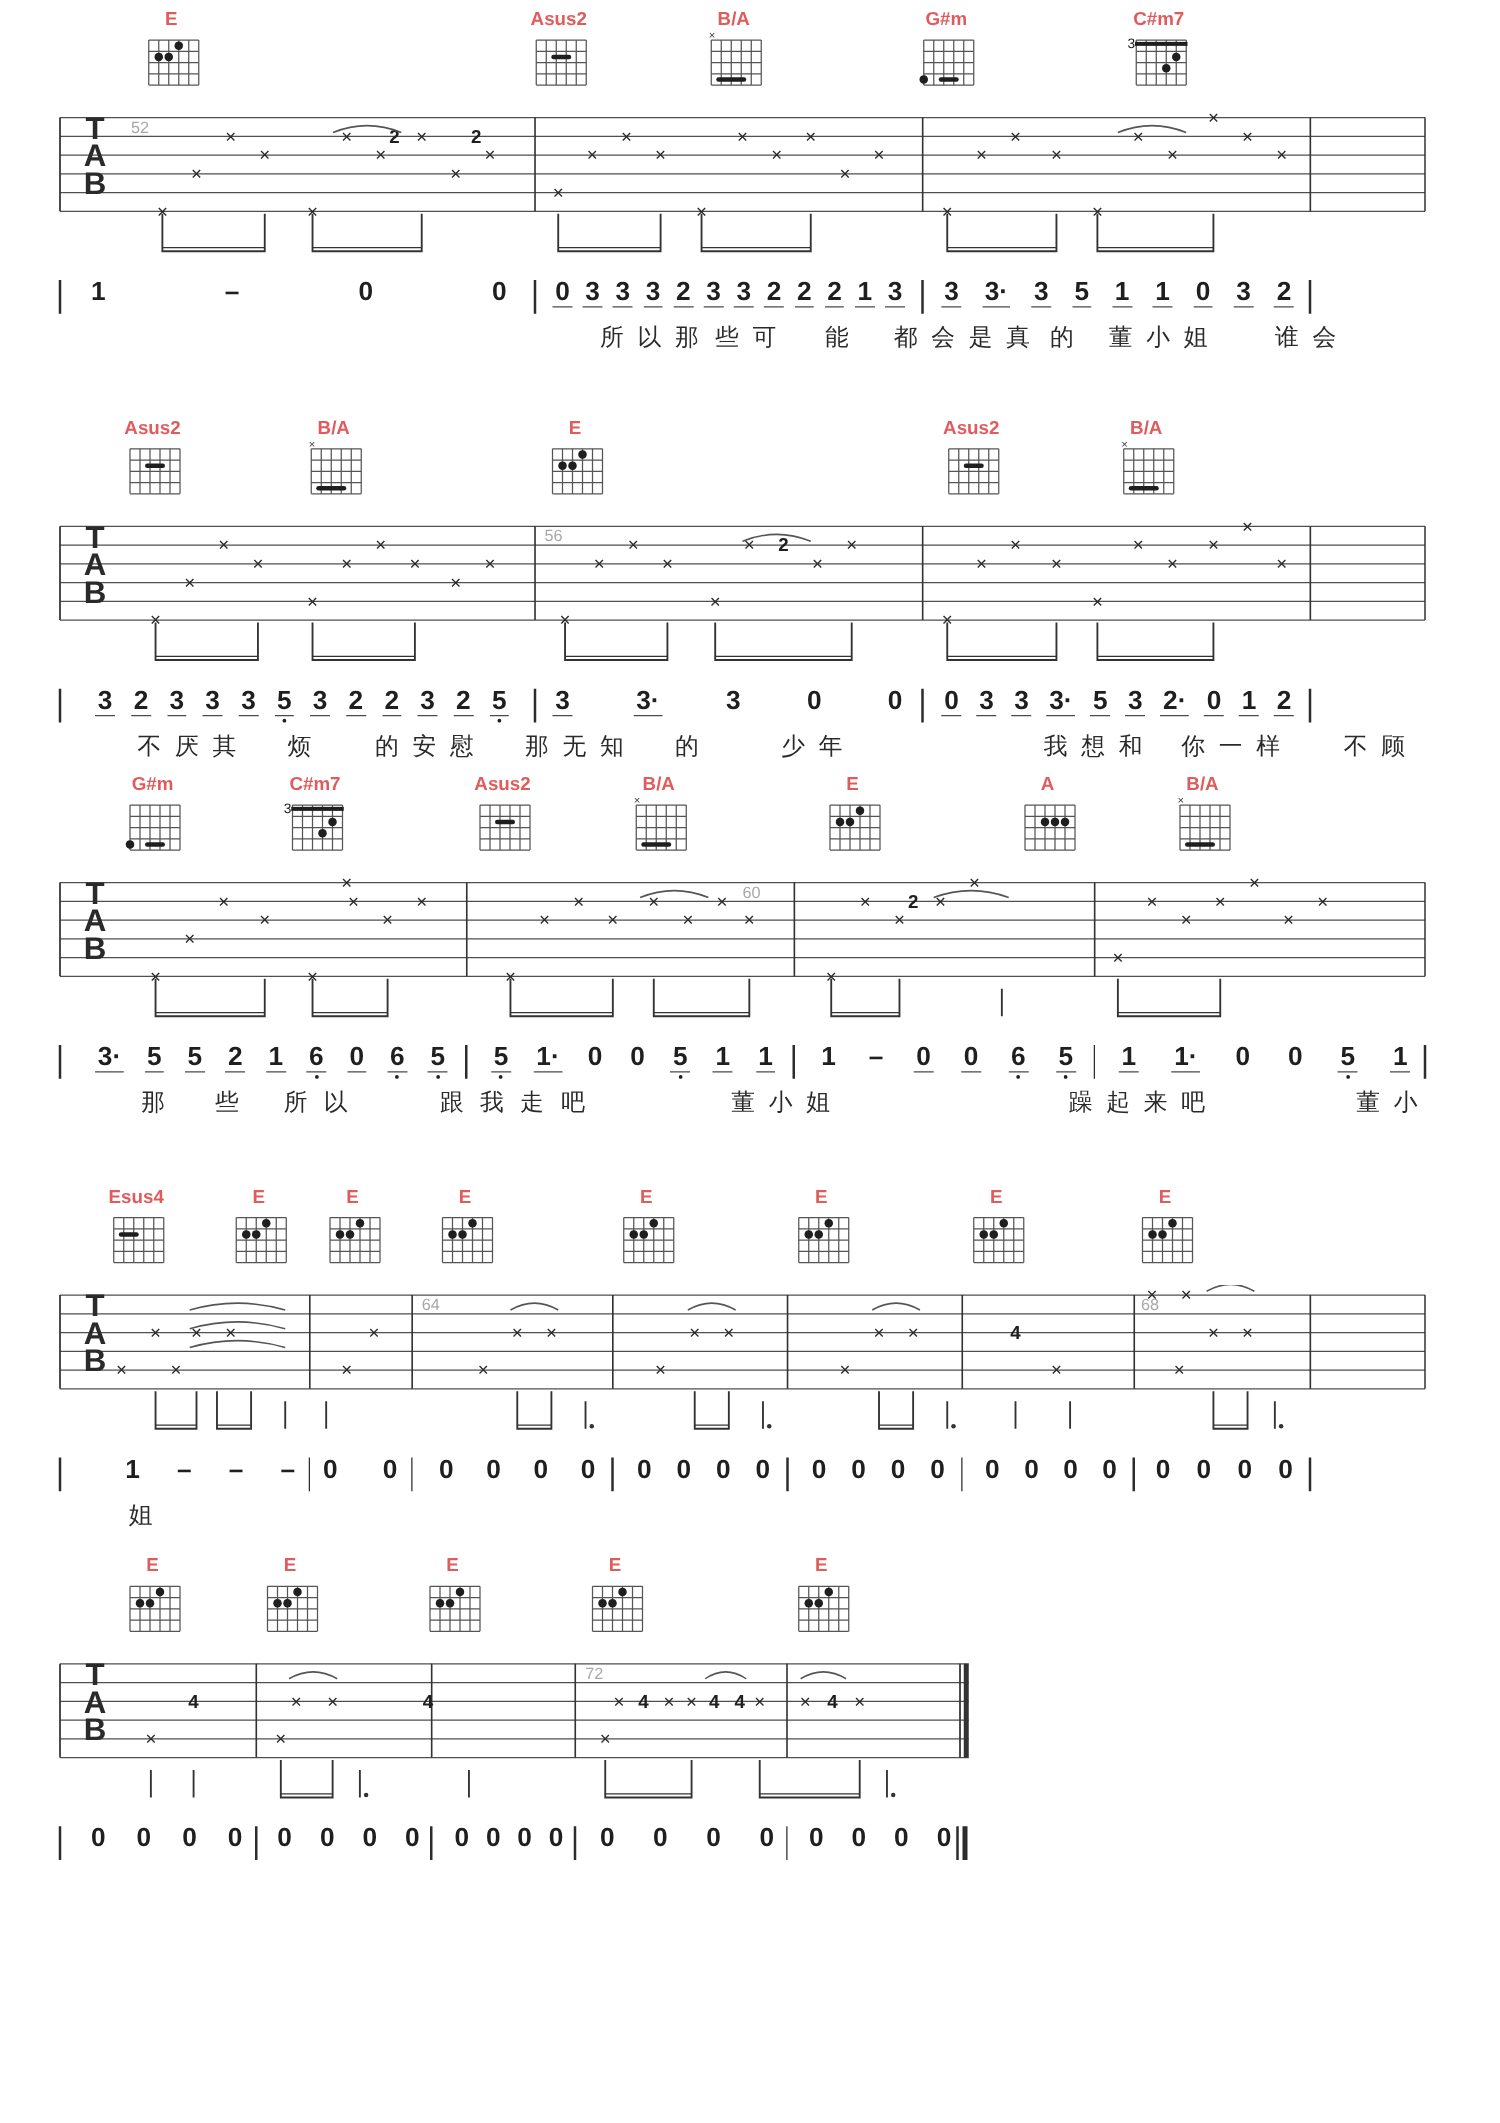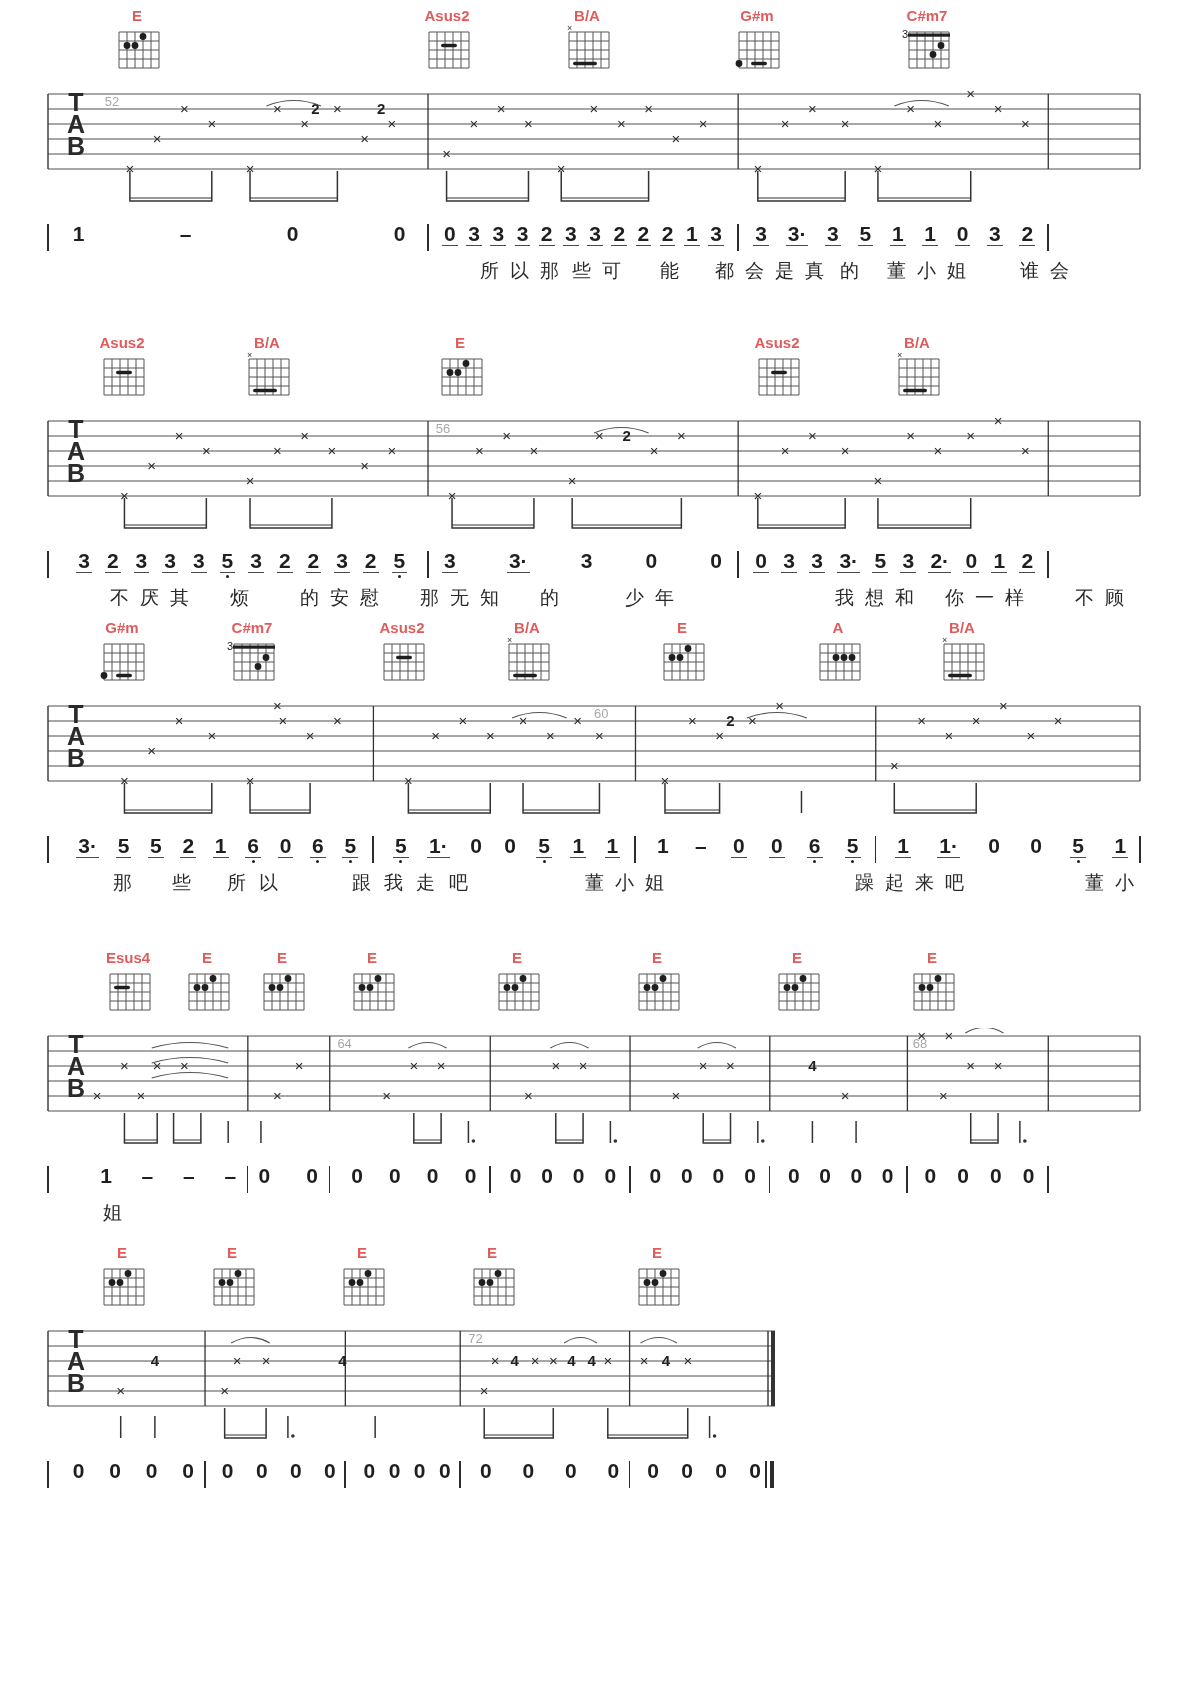--- a/index.html
+++ b/index.html
@@ -862,21 +862,21 @@
       <div class="lyr" style="left: 615px; top: 252px;">小</div>
       <div class="lyr" style="left: 645px; top: 252px;">姐</div>
       <div class="lyr" style="left: 855px; top: 252px;">躁</div>
       <div class="lyr" style="left: 885px; top: 252px;">起</div>
       <div class="lyr" style="left: 915px; top: 252px;">来</div>
       <div class="lyr" style="left: 945px; top: 252px;">吧</div>
       <div class="lyr" style="left: 1085px; top: 252px;">董</div>
       <div class="lyr" style="left: 1115px; top: 252px;">小</div>
     </div>
     <div class="sys" style="top: 950px;">
-      <div class="chord" style="left: 100px; top: 0px;">
+      <div class="chord" style="left: 81px; top: 0px;">
         <div class="cname" style="color: rgb(224, 92, 92);">Esus4</div>
         <svg width="52" height="48">
           <line x1="8" y1="7" x2="8" y2="43" stroke="#555" stroke-width="1"></line>
           <line x1="16" y1="7" x2="16" y2="43" stroke="#555" stroke-width="1"></line>
           <line x1="24" y1="7" x2="24" y2="43" stroke="#555" stroke-width="1"></line>
           <line x1="32" y1="7" x2="32" y2="43" stroke="#555" stroke-width="1"></line>
           <line x1="40" y1="7" x2="40" y2="43" stroke="#555" stroke-width="1"></line>
           <line x1="48" y1="7" x2="48" y2="43" stroke="#555" stroke-width="1"></line>
           <line x1="8" y1="7" x2="48" y2="7" stroke="#555" stroke-width="1"></line>
           <line x1="8" y1="16" x2="48" y2="16" stroke="#555" stroke-width="1"></line>

